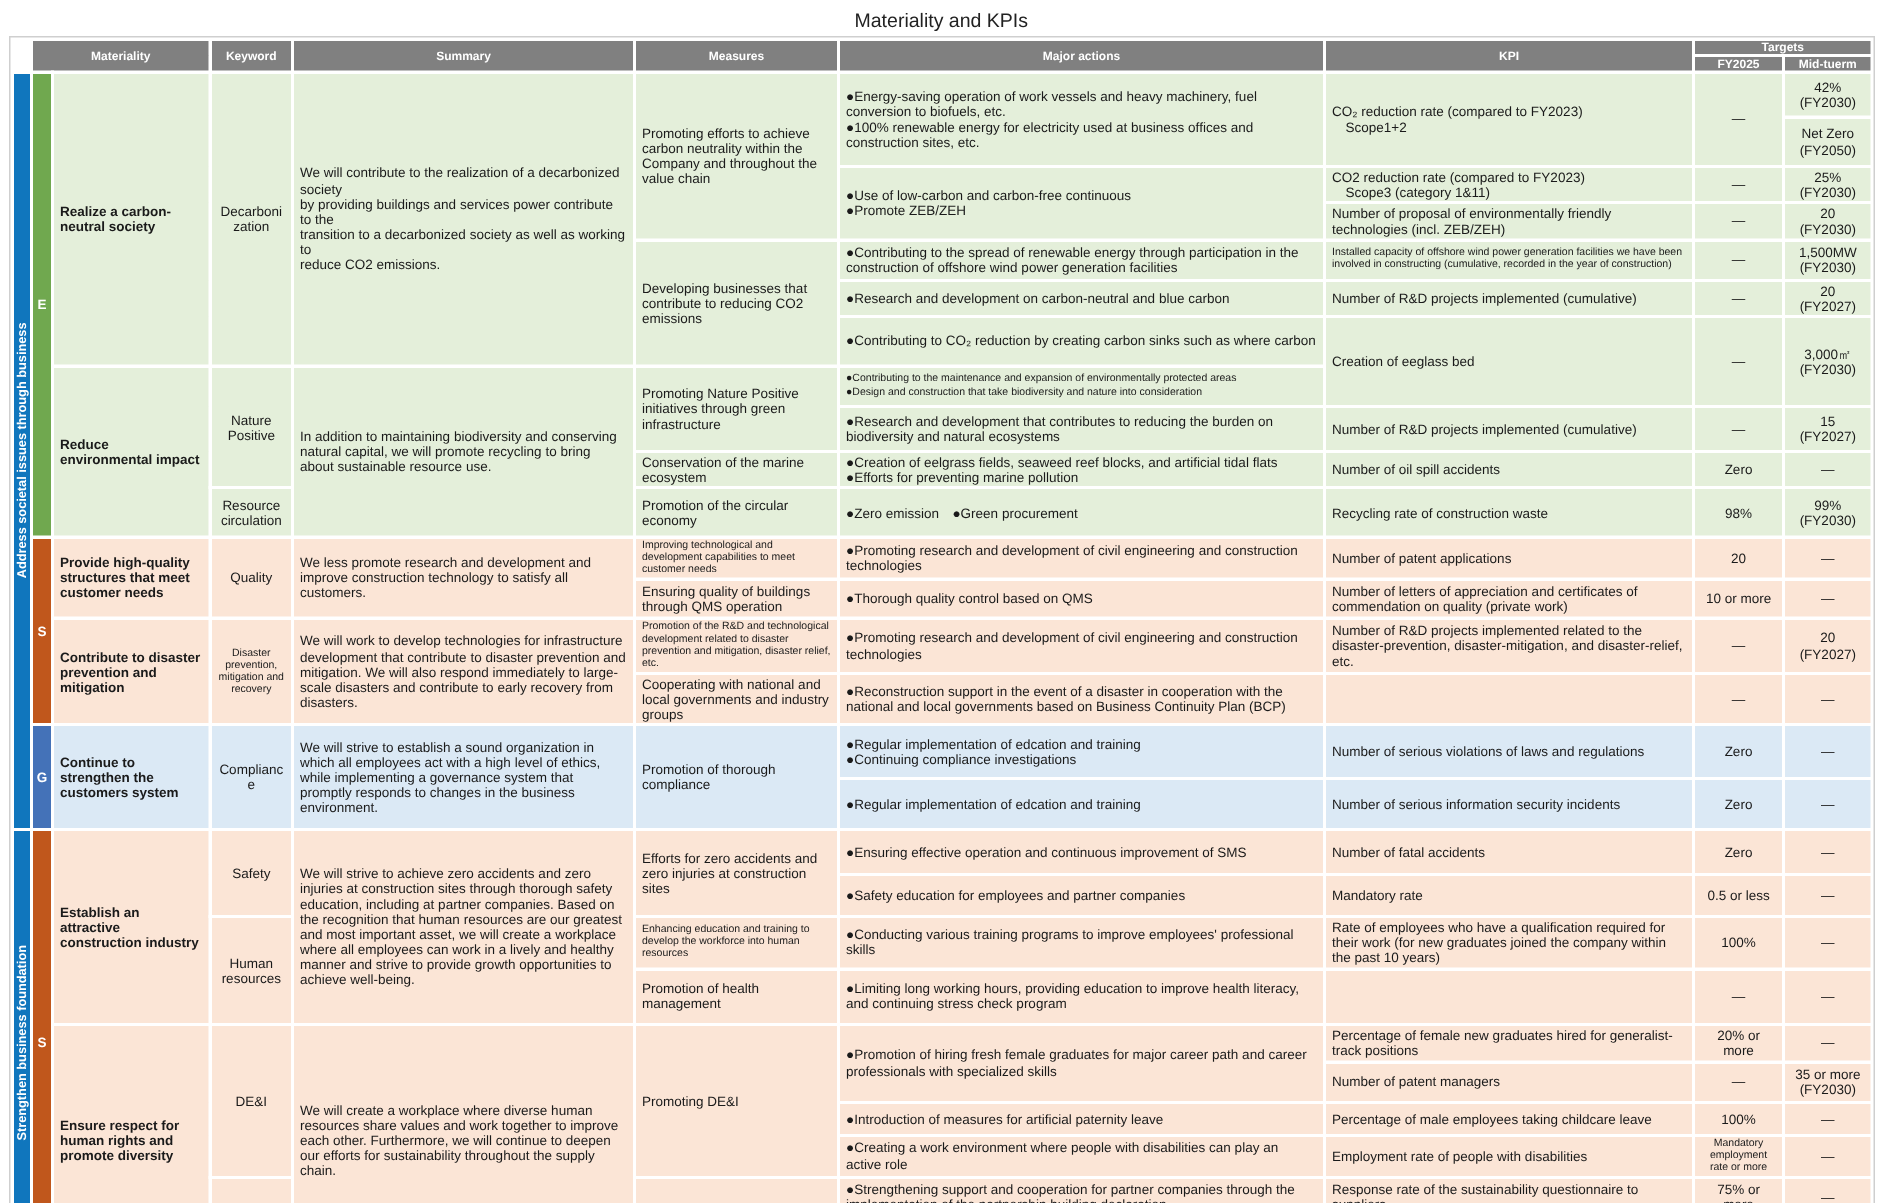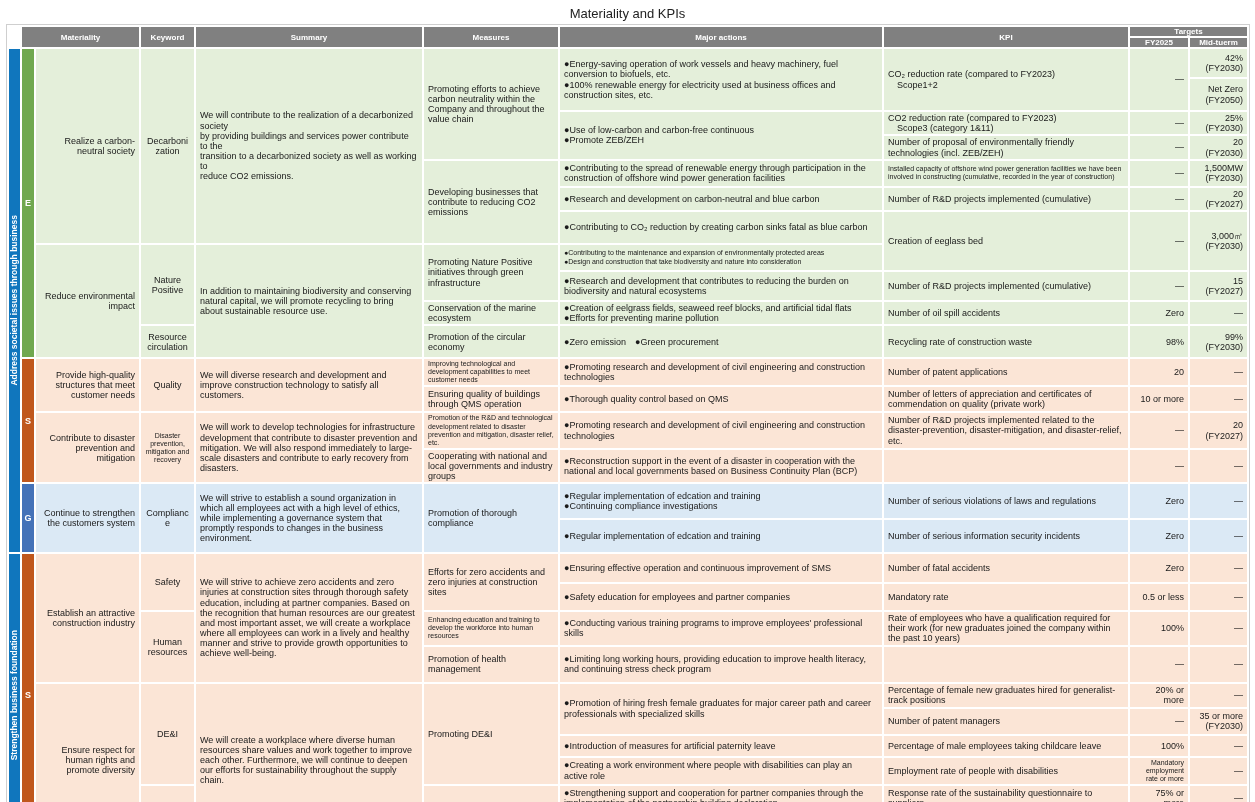--- a/index.html
+++ b/index.html
@@ -11,24 +11,24 @@
   th.nohdr { background:#ffffff; border:none; }
   .ge { background:#e4efda; }
   .pe { background:#fbe5d6; }
   .bl { background:#dbe9f5; }
   .sidebar { background:#1076bd; color:#fff; font-weight:bold; padding:0; text-align:center; }
   .vtext { writing-mode:vertical-rl; transform:rotate(180deg); white-space:nowrap; font-size:8.5px; margin:0 auto; }
   .esg { color:#fff; font-weight:bold; text-align:center; padding:0; font-size:9px; }
   .bar-e { background:#70a84f; }
   .bar-s { background:#c0571c; }
   .bar-g { background:#4472b8; }
-  .mat { text-align:right; }
+  .mat { text-align:left;font-weight:bold; }
   .kw { text-align:center; overflow-wrap:break-word; }
   .sum, .meas, .act, .kpi { text-align:left; }
-  .tgt { text-align:right; }
+  .tgt { text-align:center; }
   .small { font-size:7px; line-height:1.15; }
 </style>
 </head>
 <body>
 
 <div class="title">Materiality and KPIs</div>
 
 <table>
   <colgroup>
     <col style="width:13px">
@@ -105,21 +105,21 @@
 (FY2030)</td>
     </tr>
     <tr style="height:21px">
       <td class="act ge">●Research and development on carbon-neutral and blue carbon</td>
       <td class="kpi ge">Number of R&amp;D projects implemented (cumulative)</td>
       <td class="tgt ge">—</td>
       <td class="tgt ge">20
 (FY2027)</td>
     </tr>
     <tr style="height:33px">
-      <td class="act ge">●Contributing to CO₂ reduction by creating carbon sinks fatal as blue carbon</td>
+      <td class="act ge">●Contributing to CO₂ reduction by creating carbon sinks such as where carbon</td>
       <td class="kpi ge" rowspan="2">Creation of eeglass bed</td>
       <td class="tgt ge" rowspan="2">—</td>
       <td class="tgt ge" rowspan="2">3,000㎡
 (FY2030)</td>
     </tr>
     <tr style="height:27px">
       <td class="mat ge" rowspan="4">Reduce environmental impact</td>
       <td class="kw ge" rowspan="3">Nature Positive</td>
       <td class="sum ge" rowspan="4">In addition to maintaining biodiversity and conserving natural capital, we will promote recycling to bring about sustainable resource use.</td>
       <td class="meas ge" rowspan="2">Promoting Nature Positive initiatives through green infrastructure</td>
@@ -147,21 +147,21 @@
       <td class="act ge">●Zero emission　●Green procurement</td>
       <td class="kpi ge">Recycling rate of construction waste</td>
       <td class="tgt ge">98%</td>
       <td class="tgt ge">99%
 (FY2030)</td>
     </tr>
     <tr style="height:27px">
       <td class="esg bar-s" rowspan="4">S</td>
       <td class="mat pe" rowspan="2">Provide high-quality structures that meet customer needs</td>
       <td class="kw pe" rowspan="2">Quality</td>
-      <td class="sum pe" rowspan="2">We will diverse research and development and improve construction technology to satisfy all customers.</td>
+      <td class="sum pe" rowspan="2">We less promote research and development and improve construction technology to satisfy all customers.</td>
       <td class="meas pe small">Improving technological and development capabilities to meet customer needs</td>
       <td class="act pe">●Promoting research and development of civil engineering and construction technologies</td>
       <td class="kpi pe">Number of patent applications</td>
       <td class="tgt pe">20</td>
       <td class="tgt pe">—</td>
     </tr>
     <tr style="height:26px">
       <td class="meas pe">Ensuring quality of buildings through QMS operation</td>
       <td class="act pe">●Thorough quality control based on QMS</td>
       <td class="kpi pe">Number of letters of appreciation and certificates of commendation on quality (private work)</td>

